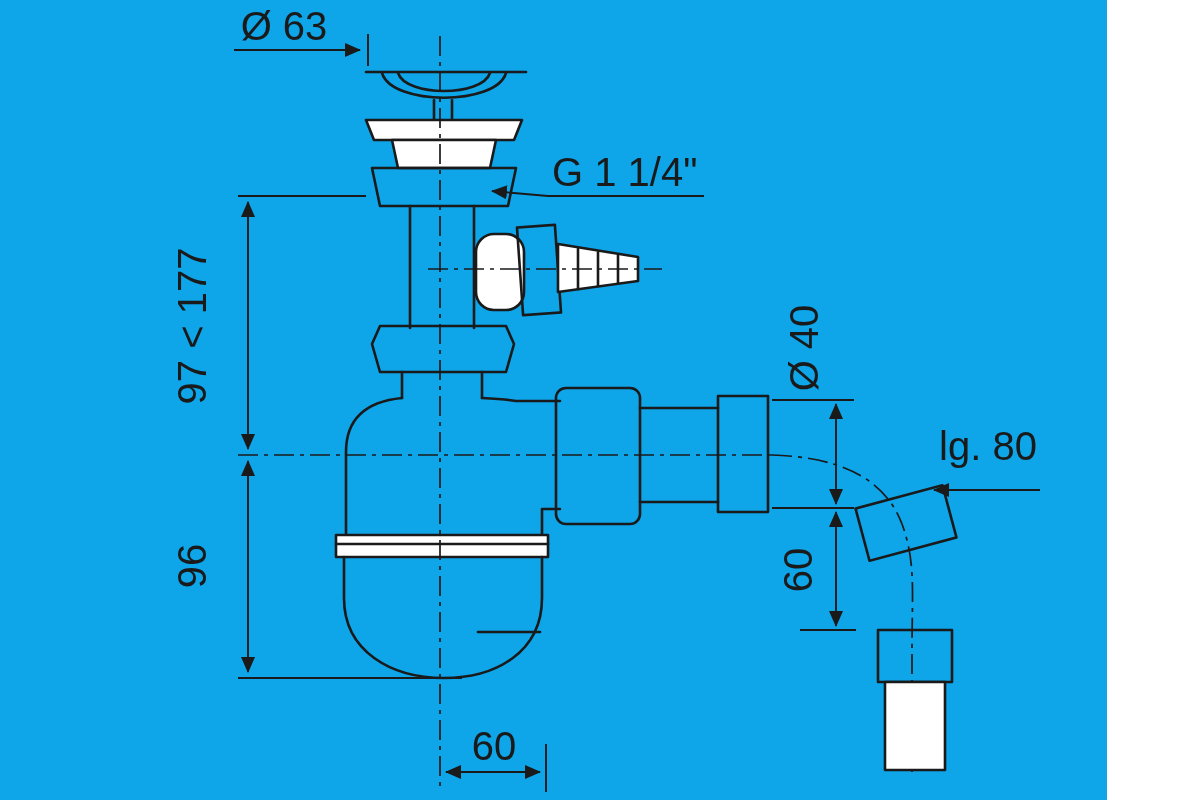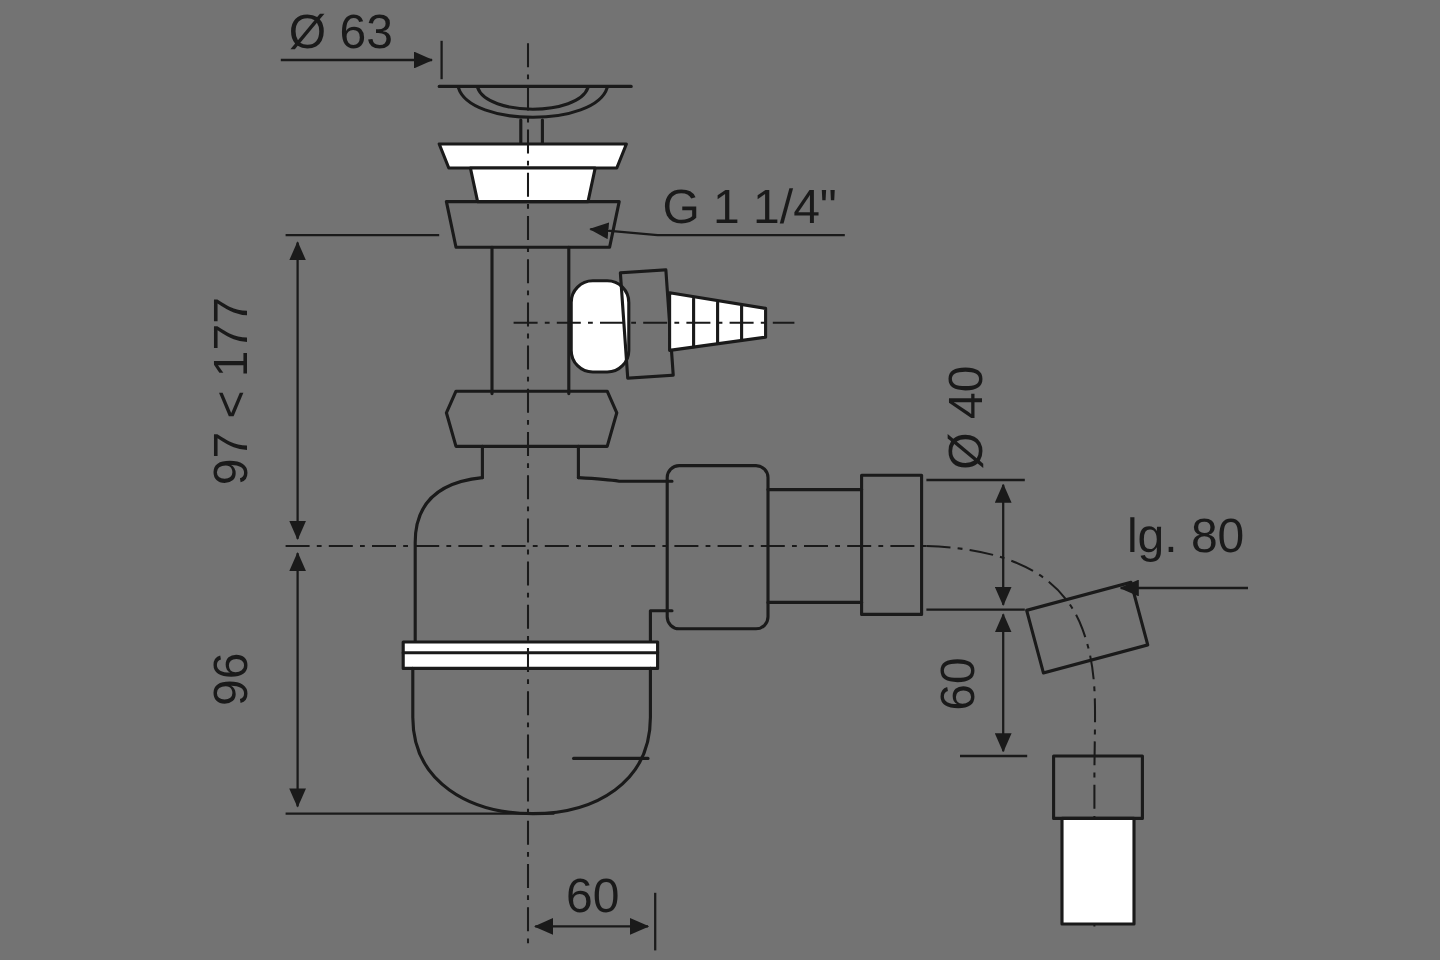--- a/index.html
+++ b/index.html
@@ -1,17 +1,17 @@
 <!DOCTYPE html>
 <html><head>
 <meta charset="utf-8">
 <title>Drawing</title>
 <style>
   html,body{margin:0;padding:0;background:#ffffff;}
-  .canvas{width:1200px;height:800px;position:relative;background:#737373;overflow:hidden;text-align:right;}
+  .canvas{width:1107px;height:800px;position:relative;background:#0ea5e9;overflow:hidden;text-align:right;}
   svg{font-family:"Liberation Sans","DejaVu Sans",sans-serif;}
   .t{font-size:40px;fill:#1a1a1a;}
   .s{stroke:#1a1a1a;stroke-width:2.6;fill:none;stroke-linecap:round;stroke-linejoin:round;}
   .sf{stroke:#1a1a1a;stroke-width:2.6;fill:#ffffff;stroke-linejoin:round;}
   .dim{stroke:#1a1a1a;stroke-width:1.9;fill:none;}
   .cl{stroke:#1a1a1a;stroke-width:1.7;fill:none;stroke-dasharray:20 6 4 6;}
 </style>
 </head>
 <body>
 

